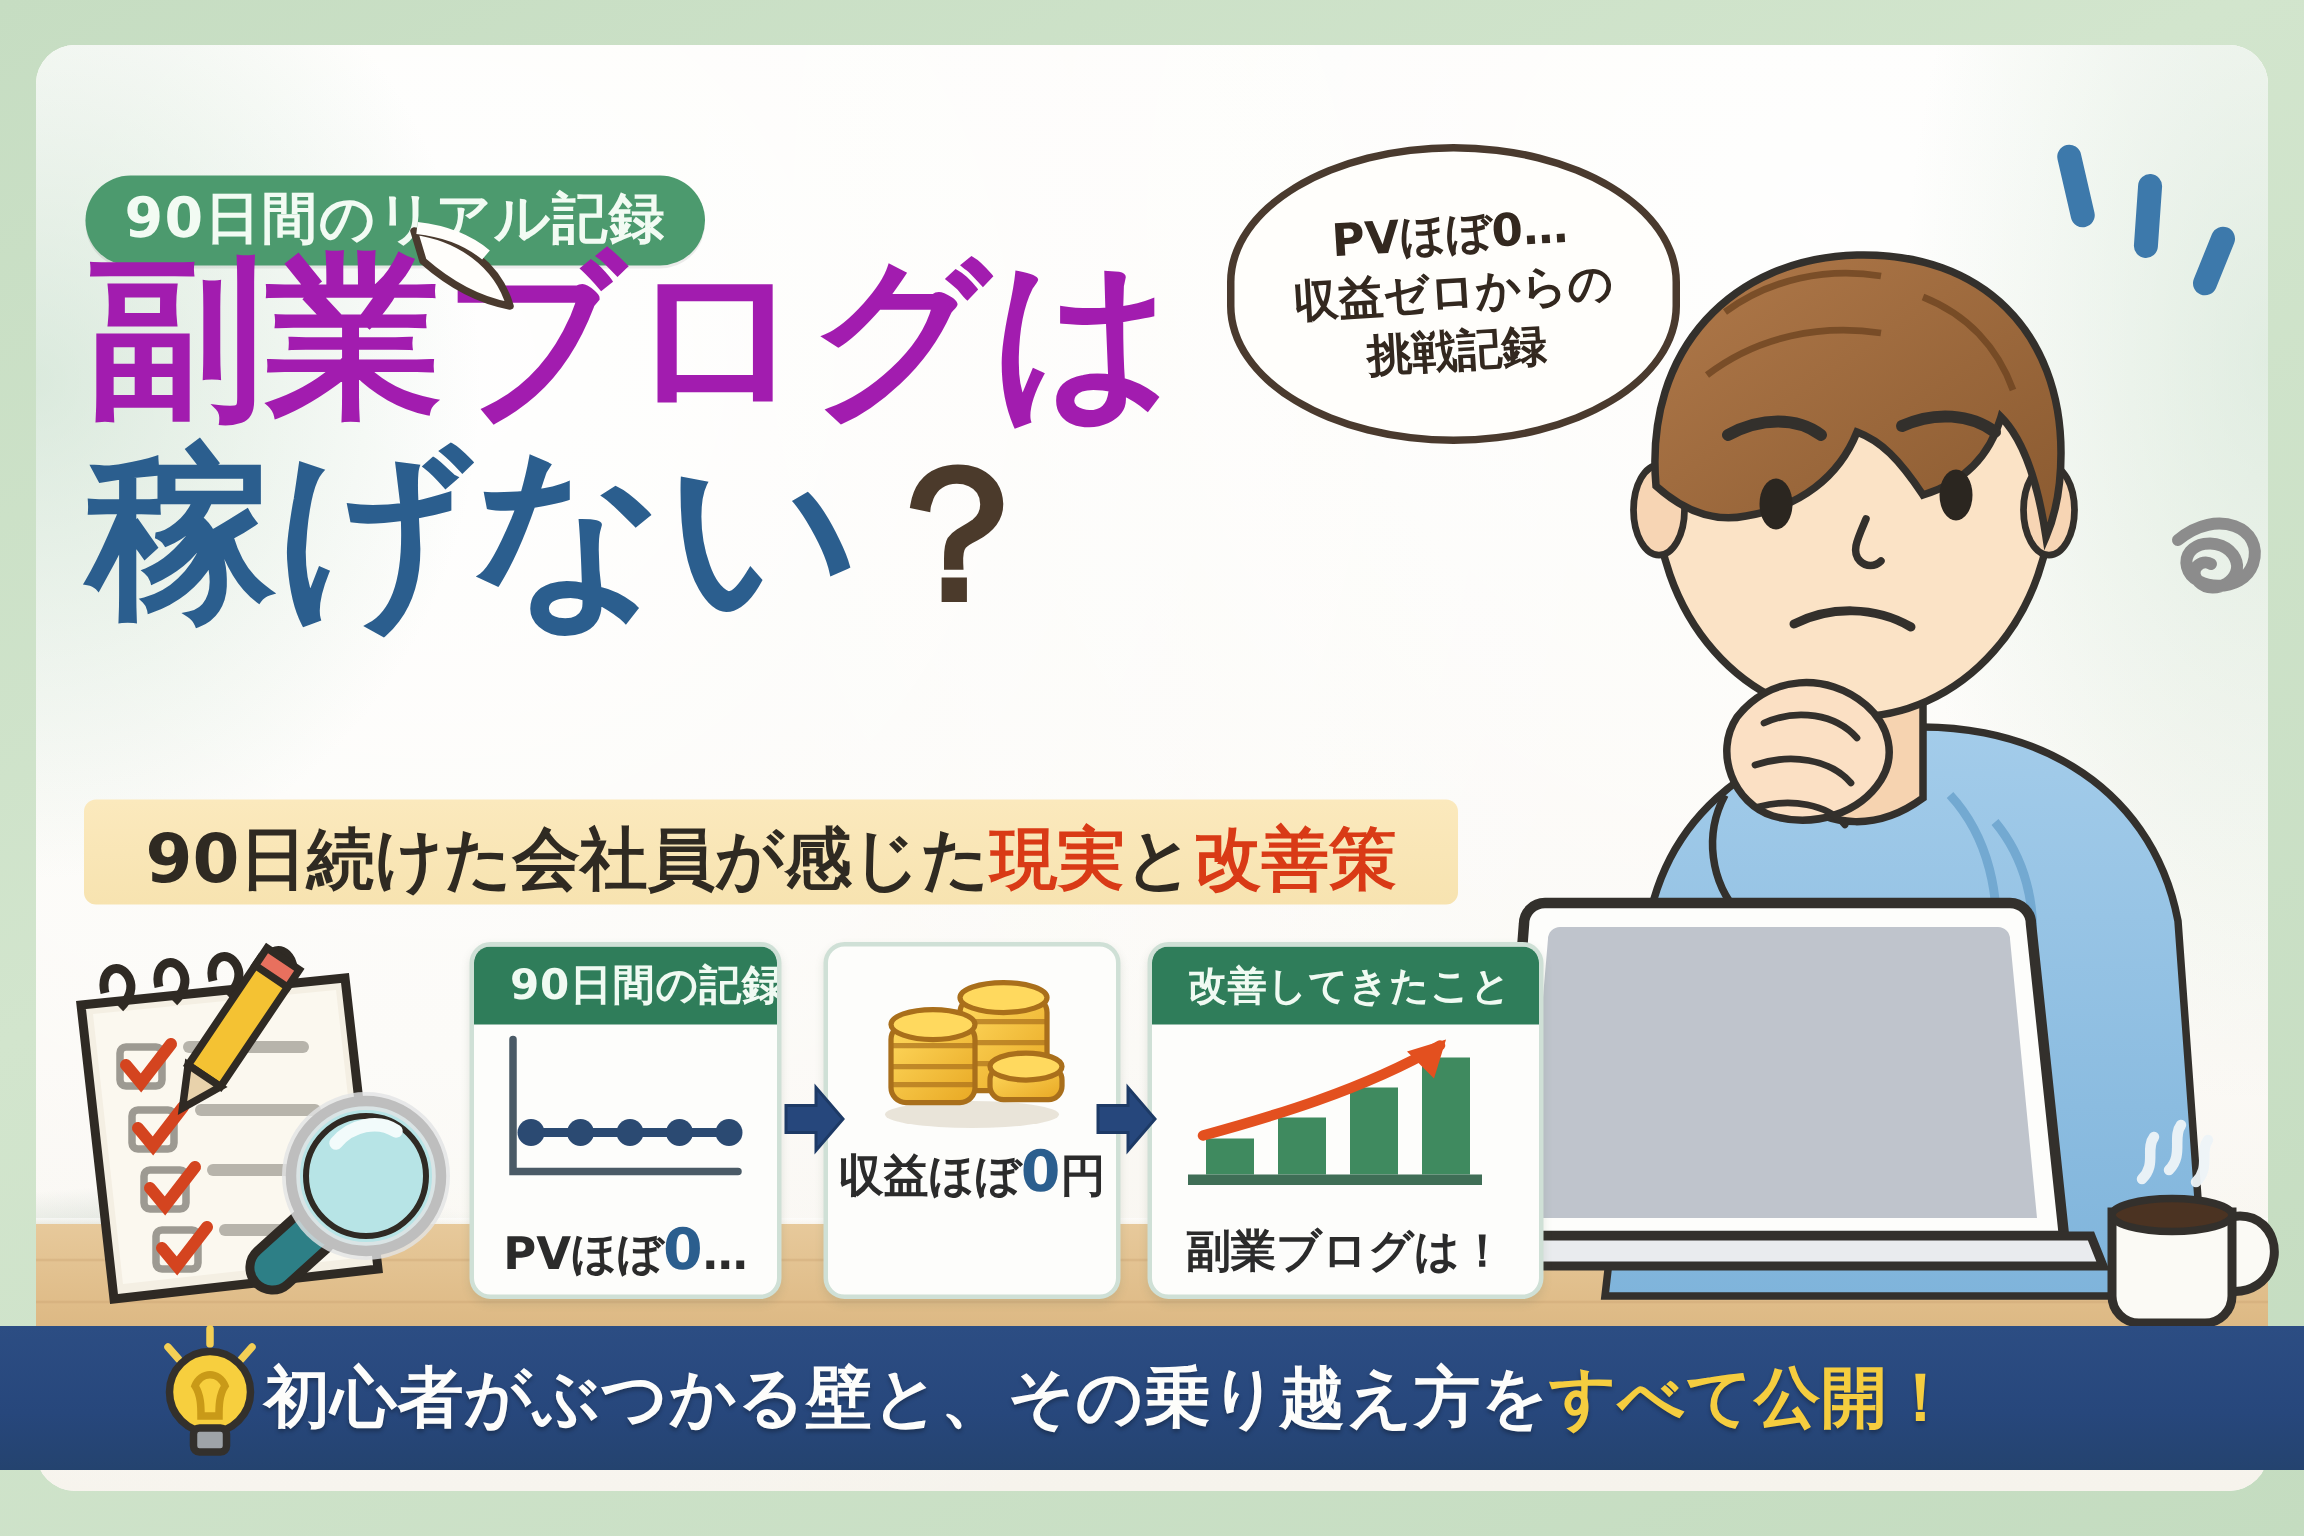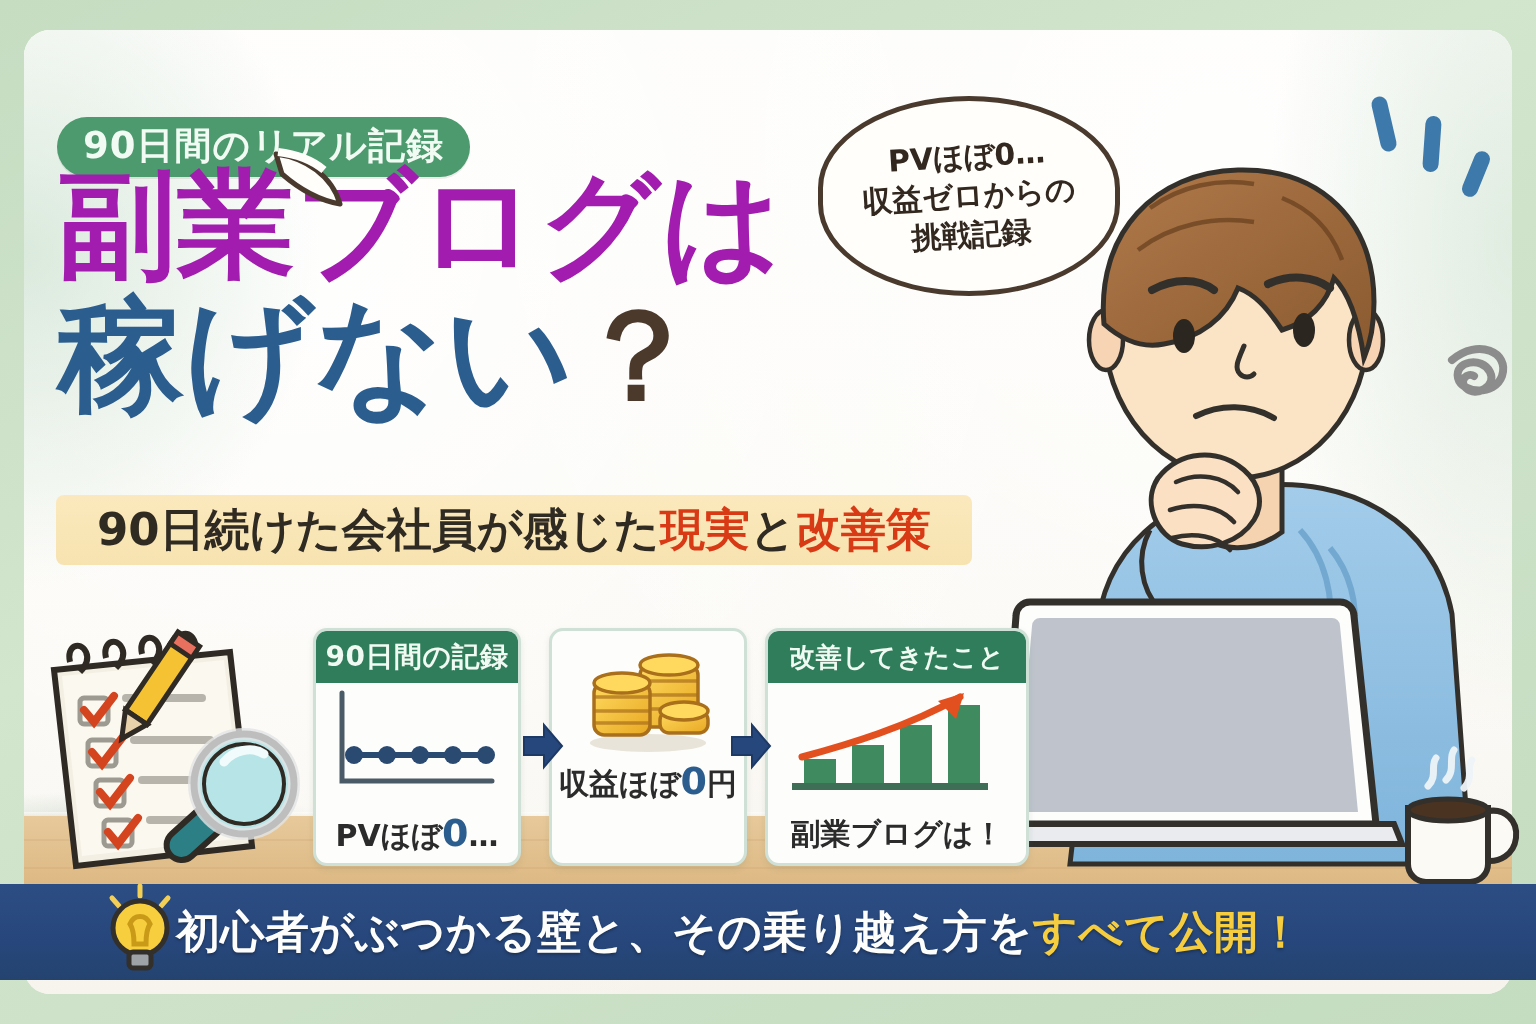--- a/index.html
+++ b/index.html
@@ -73,43 +73,44 @@
   }
   .bubble-inner div{
     font-size:30px;color:#33281f;font-weight:600;white-space:nowrap;line-height:1;
   }
   .bubble-tail{
     position:absolute;left:272px;top:150px;width:74px;height:62px;
   }
 
   
   .sub-band{
-    position:absolute;left:56px;top:495px;width:916px;height:70px;
+    position:absolute;left:56px;top:533px;width:916px;height:70px;
     background:linear-gradient(180deg,#fbe9bd 0%,#f7e3b0 100%);
-    border-radius:8px;display:flex;align-items:center;justify-content:center;
+    border-radius:8px;display:flex;align-items:flex-end;justify-content:center;
   }
   .sub-band .txt{
     font-size:45px;font-weight:800;color:#2f2a22;white-space:nowrap;letter-spacing:0px;
   }
   .sub-band .hl{color:#d93a16;}
 
   
   .cards{position:absolute;left:313px;top:628px;width:690px;height:240px;}
   .card{
     position:absolute;top:0;height:238px;
     background:#fdfdfb;border:3px solid #cfe0d6;border-radius:14px;
     box-sizing:border-box;overflow:hidden;
     box-shadow:0 3px 6px rgba(90,110,95,.14);
   }
   .card-1{left:0;width:208px;}
   .card-2{left:236px;width:198px;}
   .card-3{left:452px;width:264px;}
   .card-head{
-    height:52px;background:#2f7d5a;display:flex;align-items:center;justify-content:center;
+    height:52px;background:#2f7d5a;display:flex;align-items:center;
     border-radius:9px 9px 0 0;
+    padding-left:24px;
   }
   .card-head span{color:#f0faf2;font-size:28px;font-weight:800;white-space:nowrap;letter-spacing:0.5px;}
   .card-3 .card-head span{font-size:26px;}
   .card-body{position:relative;height:120px;}
   .card-cap{
     height:62px;display:flex;align-items:center;justify-content:center;
   }
   .card-cap span{font-size:30px;font-weight:800;color:#2b2b2b;white-space:nowrap;}
   .card-cap .z{color:#2b5e8e;font-size:38px;}
 

